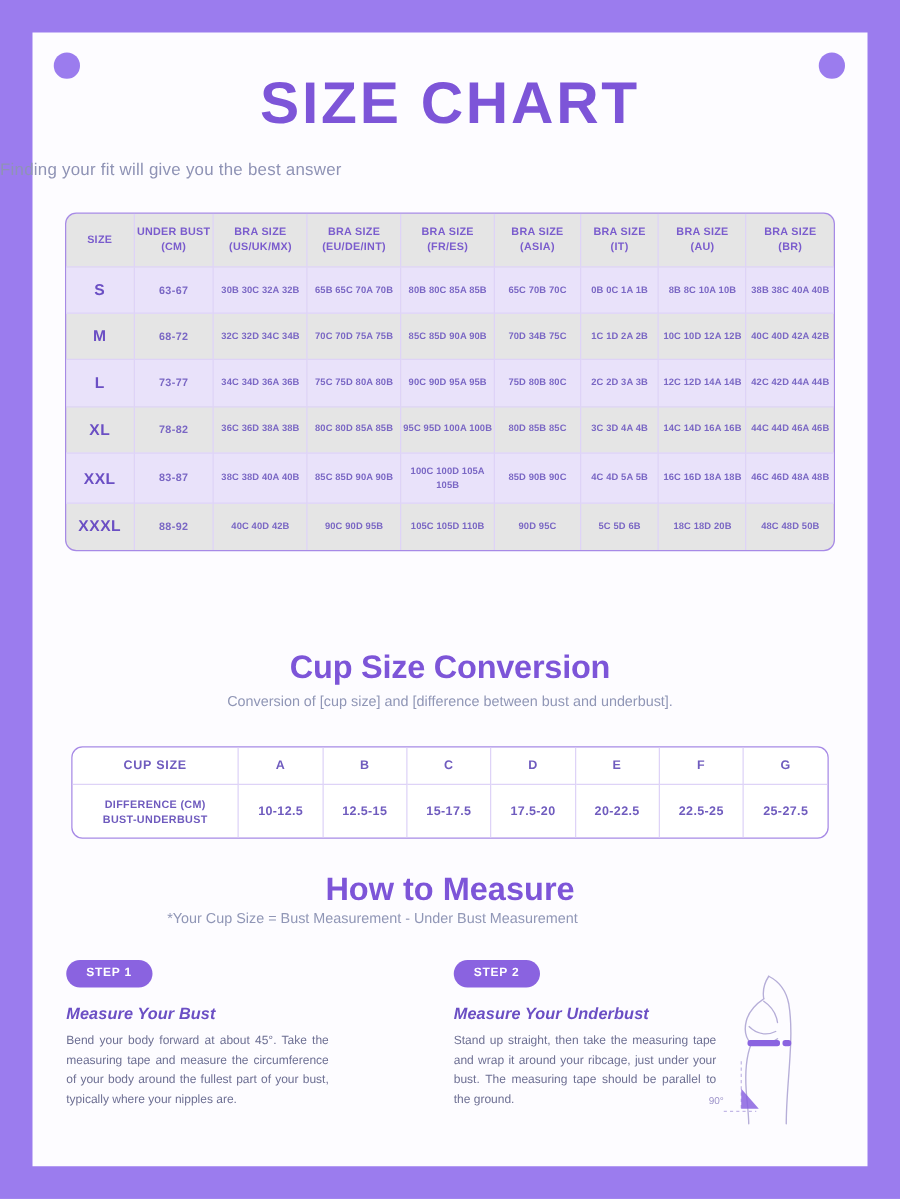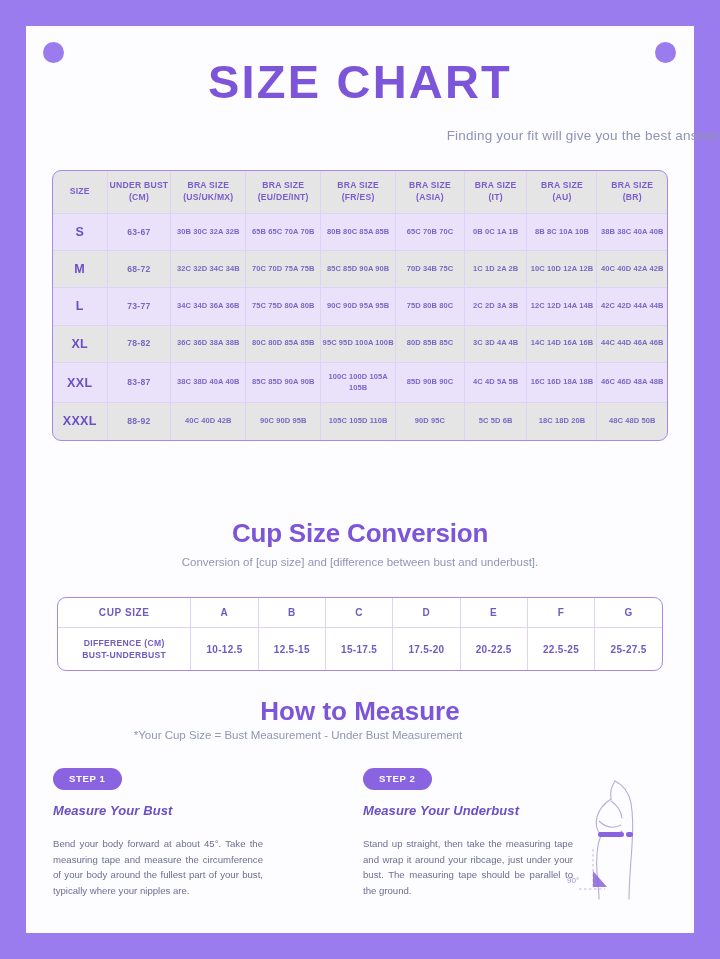--- a/index.html
+++ b/index.html
@@ -35,21 +35,21 @@
   
   .title {
     position: absolute; left: 0; top: 58px; width: 720px;
     text-align: center;
     font-size: 47px; font-weight: 800; letter-spacing: 2.2px;
     color: #7d55d8;
     line-height: 1;
   }
   .subtitle {
     position: absolute; left: 0; top: 128px; width: 720px;
-    text-align: right;
+    text-align: left;
     font-size: 13.5px; color: #8f93b5; letter-spacing: .2px;
   }
 
   
   .size-table-wrap {
     position: absolute; left: 52px; top: 170px;
     width: 616px;
     border: 1.4px solid #a78ae6;
     border-radius: 9px;
     overflow: hidden;
@@ -171,21 +171,21 @@
     padding: 5px 16px 6px;
     border-radius: 20px;
   }
   .step-head {
     margin-top: 13px;
     font-size: 13px; font-weight: 800; color: #6b4fc4;
     letter-spacing: .1px;
     font-style: italic;
   }
   .step-body {
-    margin-top: 18px;
+    margin-top: 7px;
     width: 210px;
     font-size: 9.6px; line-height: 1.62;
     color: #6d6f93;
     text-align: justify;
   }
   .illus {
     position: absolute; top: 775px;
     width: 105px; height: 125px;
   }
   .illus-1 { left: 243px; }

